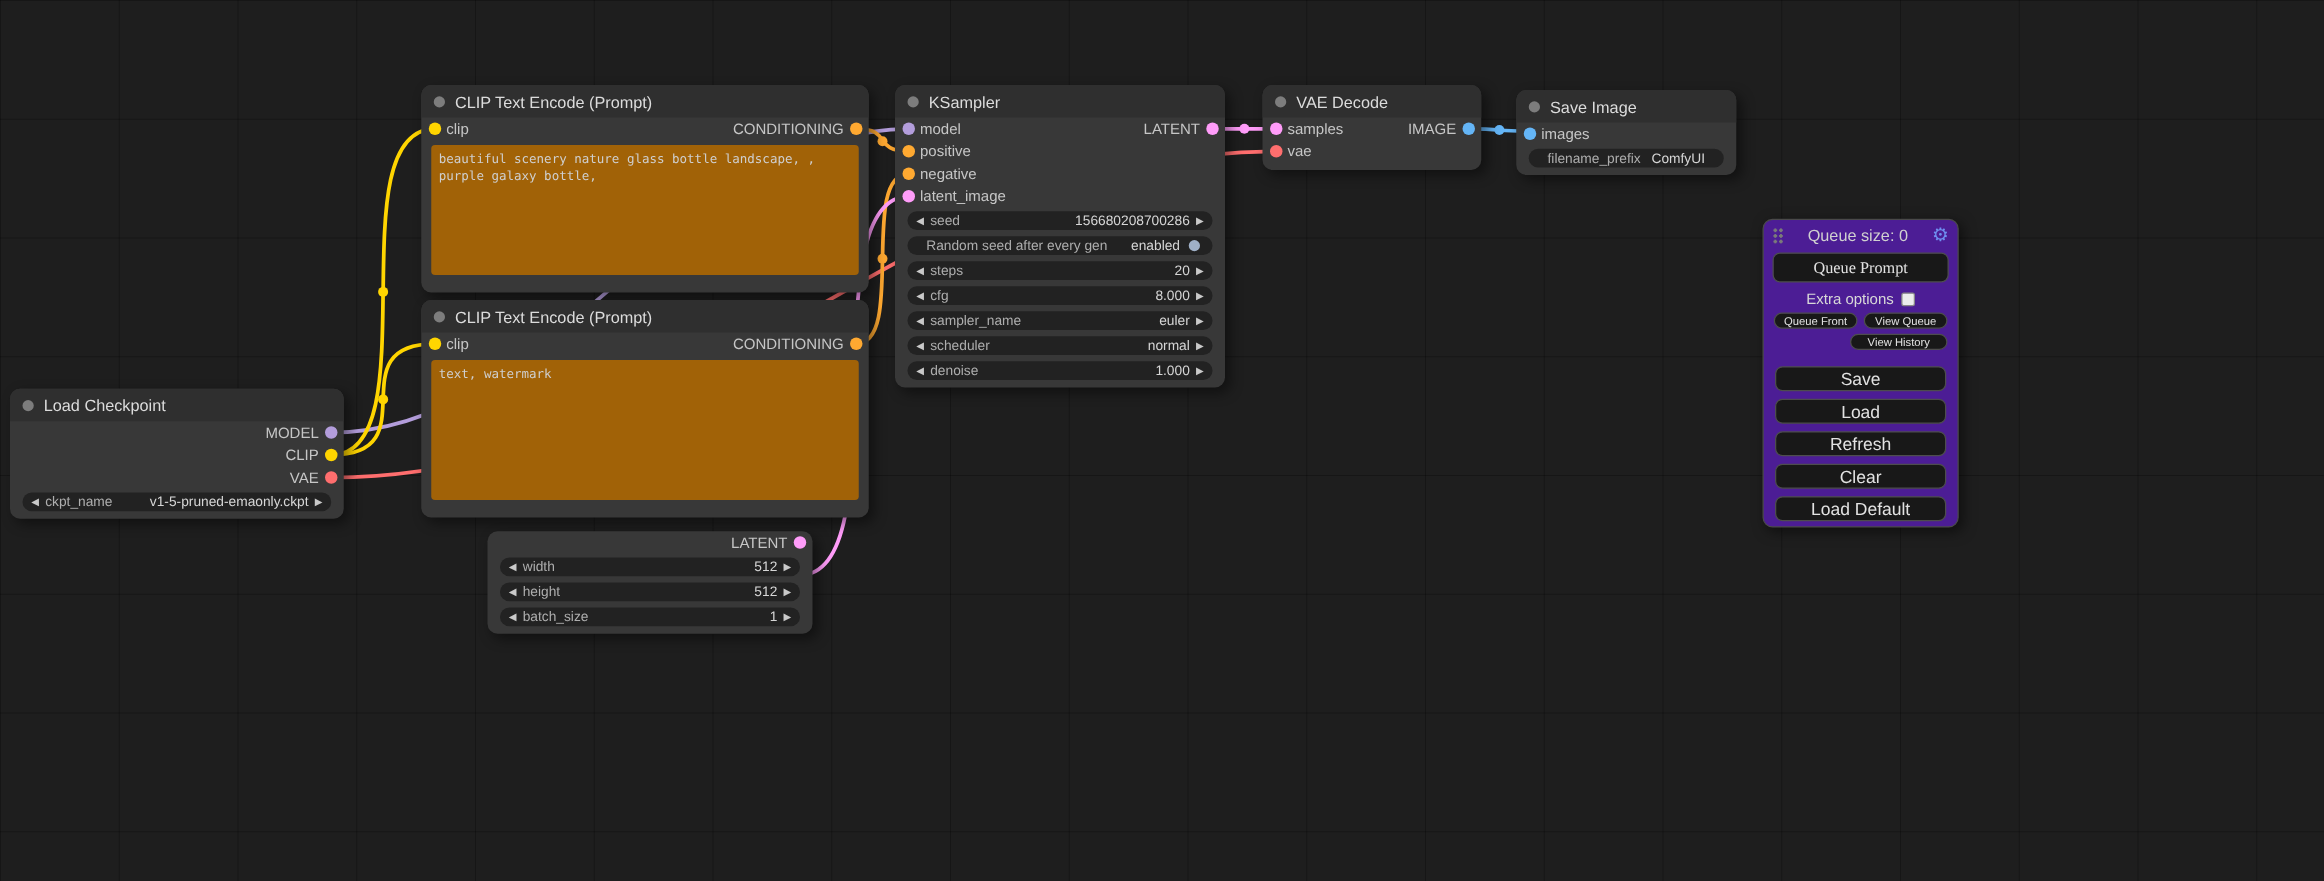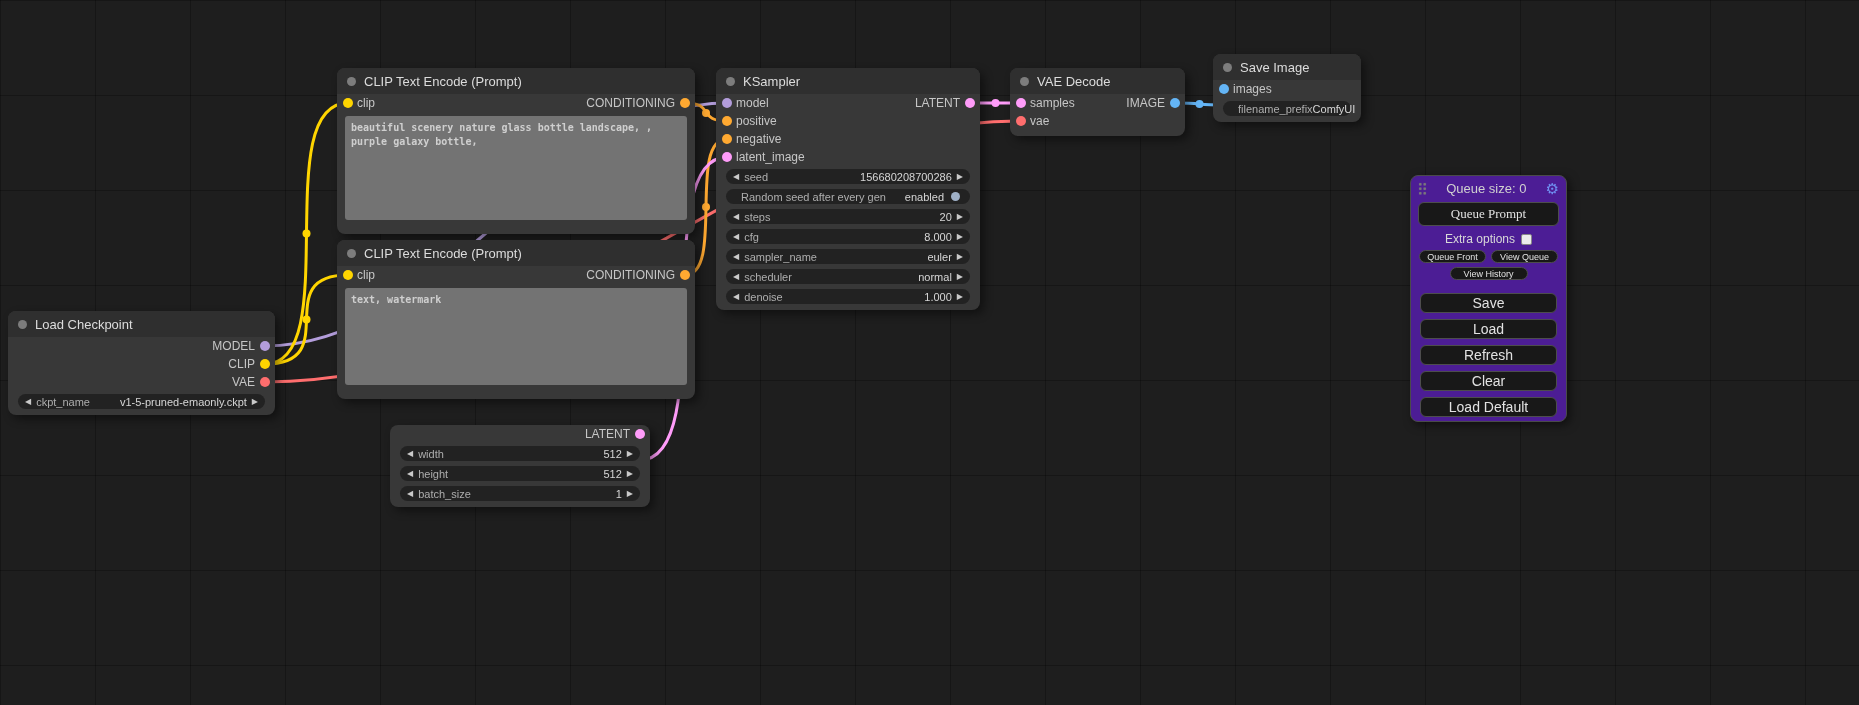--- a/index.html
+++ b/index.html
@@ -35,26 +35,26 @@
     display:flex; align-items:center; padding:0 7px; font-size:11px; color:#c9c9c9;
   }
   .slot-row + .widget { margin-top:3px; }
   .widget .arrow { font-size:8px; color:#c9c9c9; line-height:1; cursor:pointer; }
   .widget .wname { margin-left:5px; color:#aeaeae; white-space:nowrap; }
   .widget .wvalue { margin-left:auto; margin-right:5px; color:#d6d6d6; white-space:nowrap; }
   .widget.noarrow { padding:0 10px; }
   .toggle-dot { width:9px; height:9px; border-radius:50%; background:#9fb0c7; margin-left:2px; flex:none; cursor:pointer; }
 
   .prompt {
-    margin:4px 8px 8px; background:#737373; border-radius:3px; padding:5px 6px;
+    margin:4px 8px 8px; background:#a16207; border-radius:3px; padding:5px 6px;
     box-sizing:border-box; font-family:"DejaVu Sans Mono", monospace; font-size:10px;
-    line-height:1.35; color:#cfcfcf; overflow:hidden; white-space:pre-wrap; cursor:text;font-weight:bold;
+    line-height:1.35; color:#cfcfcf; overflow:hidden; white-space:pre-wrap; cursor:text;
   }
   .prompt-a { height:104px; }
-  .prompt-b { height:97px; }
+  .prompt-b { height:112px; }
 
   .queue-panel {
     position:absolute; left:1410px; top:175px; width:157px; height:247px;
     background:#4c1d95; border:1px solid #4a4a4a; border-radius:8px;
     box-shadow:3px 3px 10px rgba(0,0,0,0.5); z-index:4; box-sizing:border-box; color:#d8d8d8;
   }
   .qp-header { display:flex; align-items:center; padding:5px 7px 0; }
   .drag-handle {
     width:9px; height:13px; flex:none; cursor:grab;
     background-image:radial-gradient(circle, #7a7a7a 1.2px, transparent 1.4px);
@@ -63,21 +63,21 @@
   .qp-title { flex:1; text-align:center; font-size:13px; color:#d0d0d0; }
   .gear { font-size:15px; color:#6f8ff0; cursor:pointer; flex:none; line-height:1; }
   .qp-btn {
     display:block; background:#181818; border:1px solid #4d4d4d; color:#e2e2e2;
     border-radius:6px; cursor:pointer; font-family:inherit; padding:0;
   }
   .qp-btn.big { width:141px; height:24px; margin:6px auto 0; font-size:13px;font-family:Liberation Serif, serif; }
   .qp-extra { display:flex; align-items:center; justify-content:center; gap:6px; margin-top:6px; font-size:12px;text-align:center; }
   .checkbox { width:11px; height:11px; background:#ececec; border:1px solid #888; border-radius:2px; box-sizing:border-box; cursor:pointer; }
   .qp-small-row { display:flex; gap:5px; margin:4px 8px 0; }
-  .qp-small-row.center { justify-content:center; }
+  .qp-small-row.center { justify-content:flex-end; }
   .qp-btn.small { flex:1; height:13px; font-size:9px; border-radius:7px; line-height:10px; }
   .qp-btn.small.fixed { flex:none; width:78px; }
   .qp-btn.med { width:137px; height:20px; margin:6px auto 0; font-size:14px; }
   .qp-btn.med.first { margin-top:13px; }
 </style>
 </head>
 <body>
 
 <svg class="links" width="1859" height="705">
   <path class="link" d="M265,346 C445,346 547,103 727,103" style="stroke: rgb(179, 157, 219);"></path>
@@ -262,21 +262,21 @@
     <span class="slot-in">samples</span>
     <span class="slot-out">IMAGE</span>
     <span class="dot out" style="background: rgb(100, 181, 246);"></span>
   </div>
   <div class="slot-row">
     <span class="dot in" style="background: rgb(255, 110, 110);"></span>
     <span class="slot-in">vae</span>
   </div>
 </div>
 
-<div class="node" style="left:1213px;top:54px;width:148px;">
+<div class="node" style="left:1213px;top:72px;width:176px;">
   <div class="node-title">
     <span class="title-dot"></span>
     <span>Save Image</span>
   </div>
   <div class="slot-row">
     <span class="dot in" style="background: rgb(100, 181, 246);"></span>
     <span class="slot-in">images</span>
   </div>
   <div class="widget noarrow">
     <span class="wname">filename_prefix</span>

